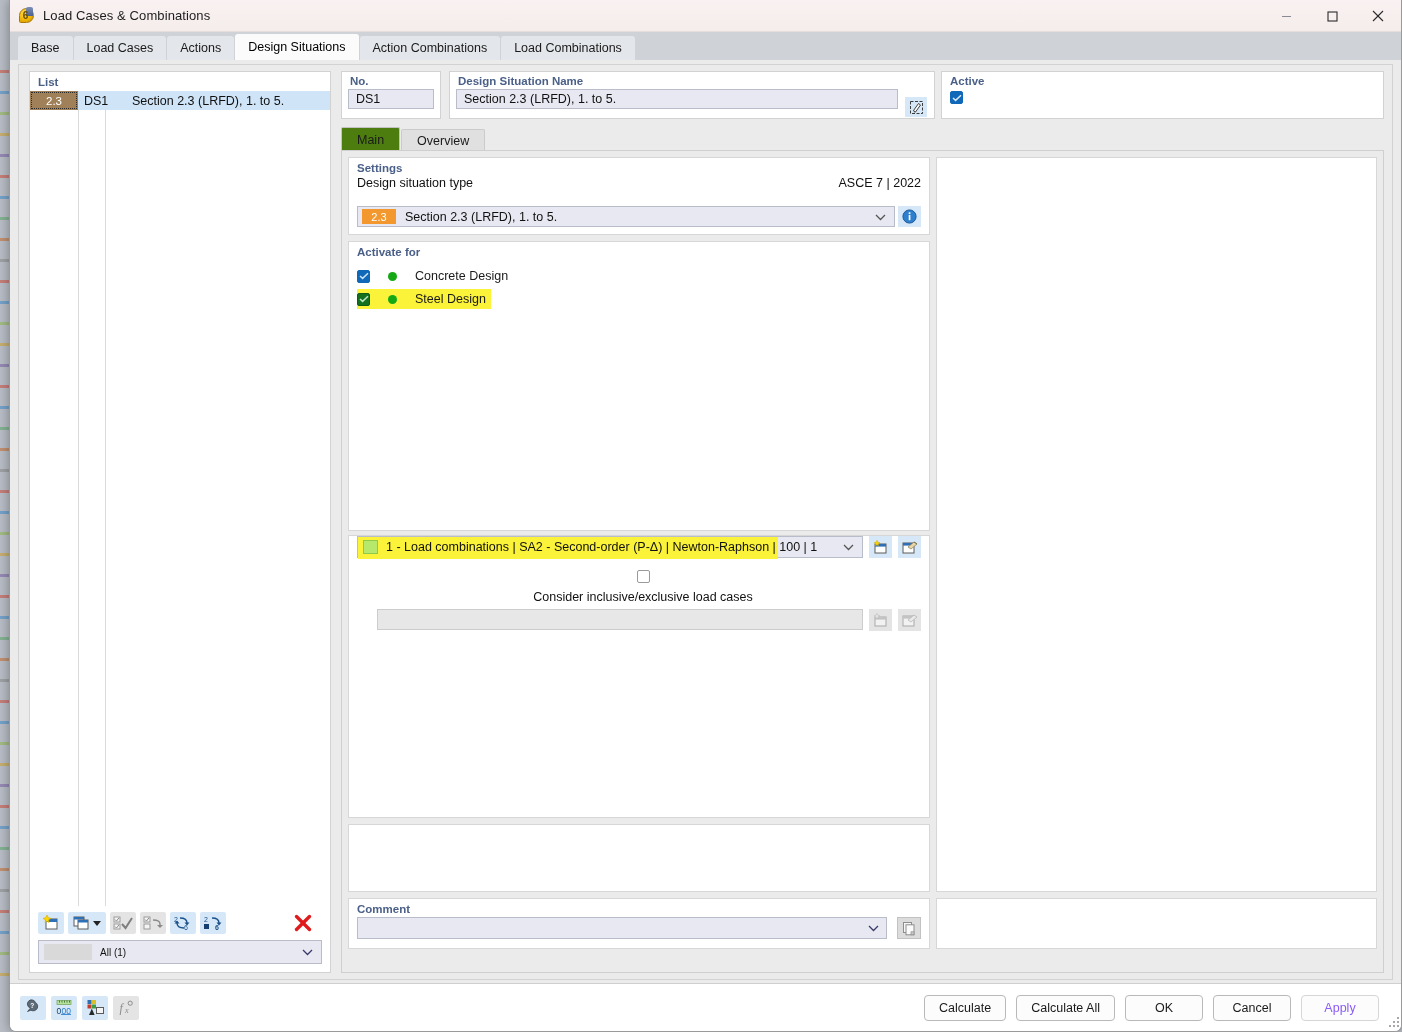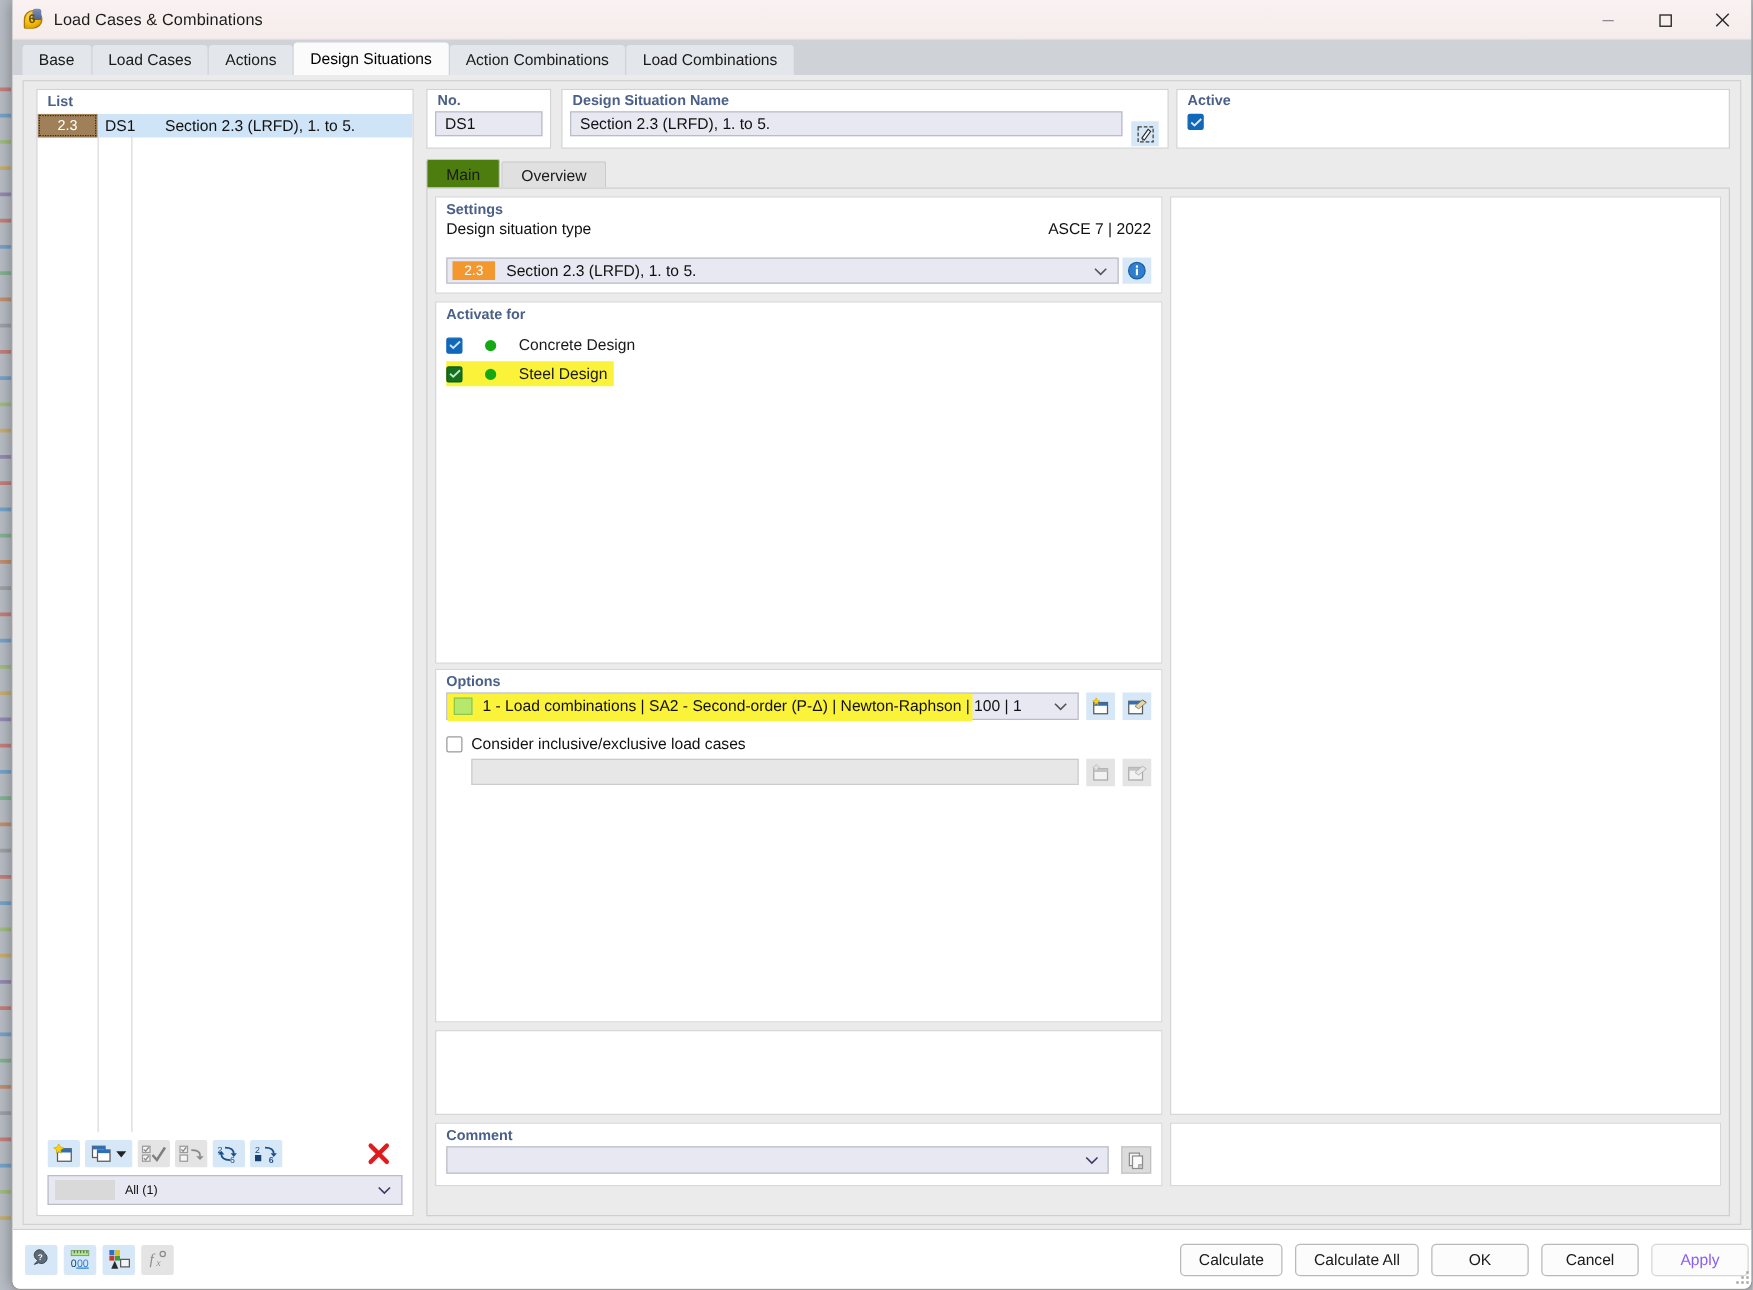--- a/index.html
+++ b/index.html
@@ -281,21 +281,21 @@
     width:15px; height:14px; background:#b5e86b; border:1px solid #8fc94a;
     margin-left:5px; flex:0 0 auto; position:relative; z-index:2;
   }
   #cw-combo .ctext { margin-left:8px; font-size:12.5px; color:#111; position:relative; z-index:2; }
   .sq-btn {
     width:23px; height:22px; background:#d6e8f7;
     display:flex; align-items:center; justify-content:center; position:absolute; top:0;
   }
   .sq-btn.dis { background:#e4e4e4; }
 
-  #incl-row { display:flex; align-items:center; gap:7px; margin: 12px 0 0 8px; }
+  #incl-row { display:flex; align-items:center; gap:7px; margin: 12px 0 0 8px; flex-direction: column; }
   #incl-field-wrap { position:relative; margin: 5px 8px 0 28px; height:21px; }
   #incl-field {
     position:absolute; left:0; right:58px; top:0; height:21px;
     background:#e7e7e7; border:1px solid #cccccc;
   }
 
   
   #comment-wrap { position:relative; margin: 0 8px; height:22px; }
   #comment-field {
     position:absolute; left:0; right:34px; top:0; height:22px;
@@ -307,21 +307,21 @@
     display:flex; align-items:center; justify-content:center;
   }
 
   
   #footer {
     position:absolute; left:0; bottom:0; width:1393px; height:48px;
     background:#ffffff; border-top:1px solid #cfcfcf;
     display:flex; align-items:center;
   }
   #footer-left { display:flex; align-items:center; gap:5px; margin-left:10px; }
-  #footer-right { position:absolute; right:4px; display:flex; align-items:center; gap:10px; }
+  #footer-right { position:absolute; right:24px; display:flex; align-items:center; gap:10px; }
   .fbtn {
     height:26px; min-width:78px; padding:0 14px;
     background:#fcfcfc; border:1px solid #b9b9b9; border-radius:4px;
     font-size:12.5px; color:#1a1a1a; display:flex; align-items:center; justify-content:center;
     cursor:default;
   }
   .fbtn.wide { min-width:88px; }
   .fbtn.disabled { color:#8b5cf6; border-color:#d6d6d6; background:#fcfcfc; }
   .ftool {
     width:26px; height:24px; background:#d6e8f7; border-radius:2px;
@@ -586,21 +586,20 @@
                   <svg width="10" height="8" viewBox="0 0 10 8">
                       <path d="M1 4 L3.6 6.4 L9 1.2" stroke="#bfe6c4" fill="none" stroke-width="1.5"></path>
                     </svg>
                 </span>
                 <span class="dot"></span>
                 <span>Steel Design</span>
               </div>
             </div>
 
             <div class="panel" id="options-panel">
-              <div class="panel-title">Options</div>
 
               <div id="cw-combo-wrap">
                 <div id="cw-combo">
                   <div class="hl-overlay"></div>
                   <span class="swatch-green"></span>
                   <span class="ctext">1 - Load combinations | SA2 - Second-order (P-Δ) | Newton-Raphson | 100 | 1</span>
                   <span class="chev">
                     <svg width="11" height="7" viewBox="0 0 11 7">
                         <path d="M1 1 L5.5 5.5 L10 1" stroke="#555" fill="none" stroke-width="1.3"></path>
                       </svg>

